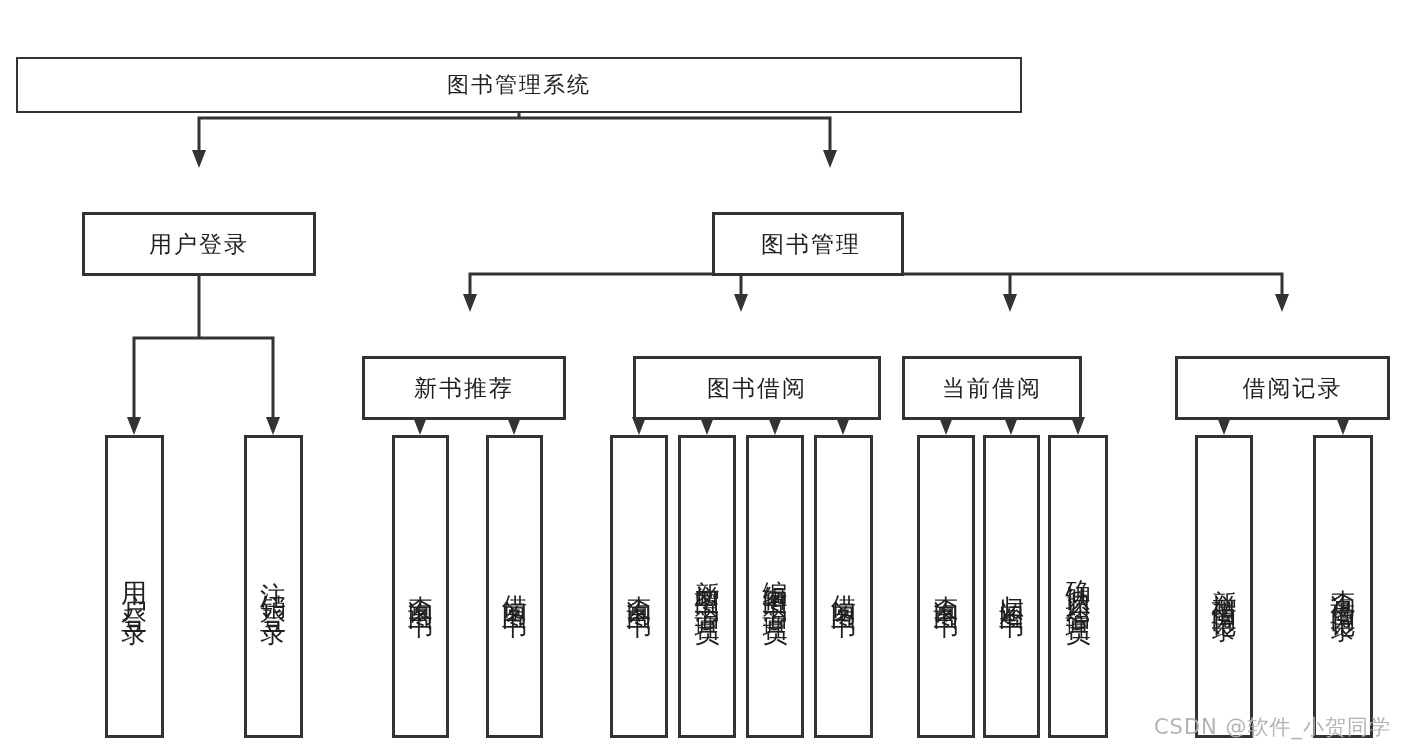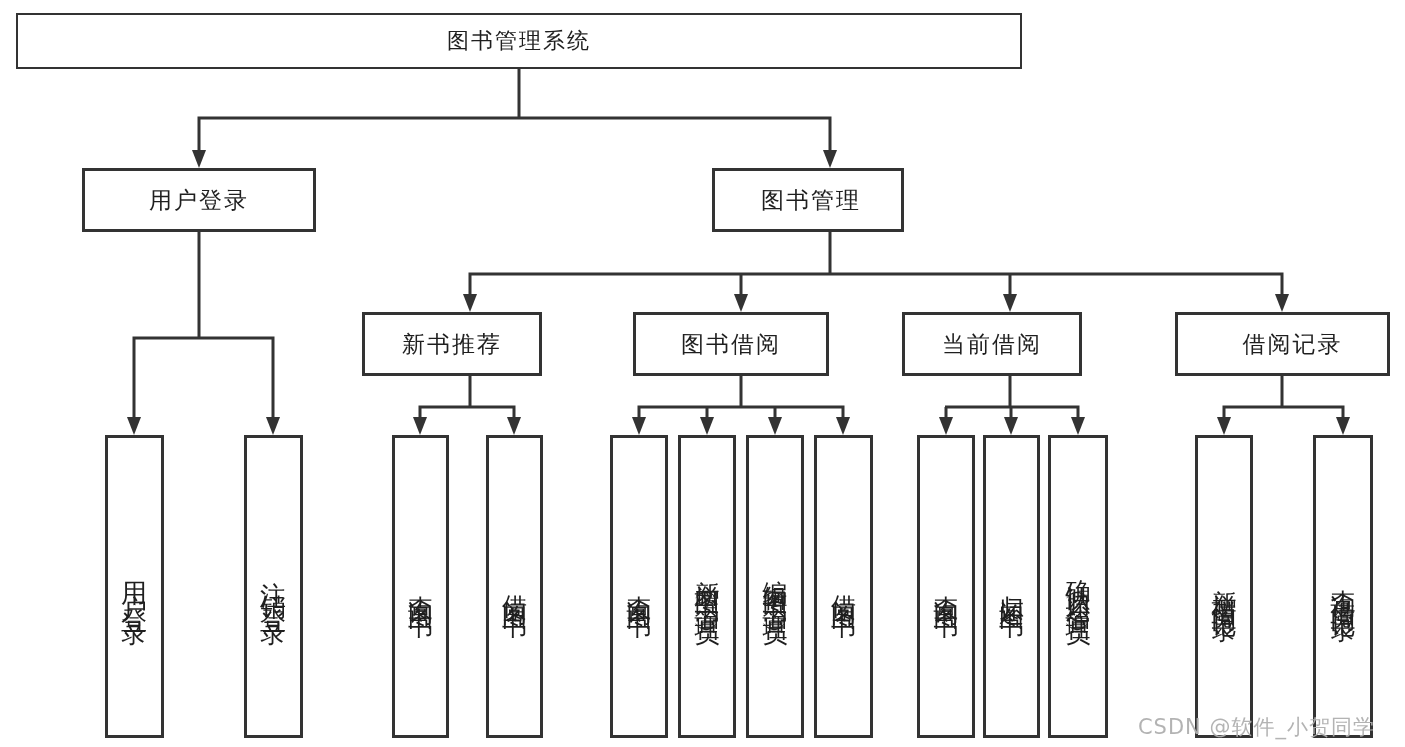--- a/index.html
+++ b/index.html
@@ -4,34 +4,34 @@
 <style>
   html,body{margin:0;padding:0;background:#fff;}
   .canvas{
     position:relative;width:1405px;height:747px;background:#ffffff;
     font-family:"DejaVu Sans",sans-serif;overflow:hidden;color:#1f1f1f;
   }
   .connectors{position:absolute;left:0;top:0;}
   .hbox{
     position:absolute;box-sizing:border-box;border:3px solid #333333;background:#ffffff;
     display:flex;align-items:center;justify-content:center;
-    font-size:23px;letter-spacing:2px;white-space:nowrap;
+    font-size:23px;letter-spacing:2px;white-space:nowrap;margin-top:44px;
   }
   .hbox.root{border-width:2px;font-size:22px;}
   .vbox{
     position:absolute;box-sizing:border-box;border:3px solid #333333;background:#ffffff;
     top:435px;height:303px;display:flex;align-items:center;justify-content:center;
   }
   .vbox span{
     writing-mode:vertical-lr;text-orientation:mixed;
     font-size:25px;line-height:1;letter-spacing:6px;white-space:nowrap;
   }
   .vbox.wide span{font-size:26px;letter-spacing:13px;}
   .watermark{
-    position:absolute;right:30px;bottom:6px;z-index:5;
+    position:absolute;right:14px;bottom:6px;z-index:5;
     font-size:21px;letter-spacing:1px;color:rgba(175,175,175,0.95);white-space:nowrap;
   }
 </style>
 </head>
 <body>
 
 <div class="canvas">
 
   <svg class="connectors" width="1405" height="747" viewBox="0 0 1405 747">
     <g stroke="#333333" stroke-width="3" fill="none">
@@ -71,22 +71,22 @@
       <polygon points="1217,417 1231,417 1224,435"></polygon>
       <polygon points="1336,417 1350,417 1343,435"></polygon>
     </g>
   </svg>
 
   <div class="hbox root" style="left:16px;top:13px;width:1006px;height:56px;">图书管理系统</div>
 
   <div class="hbox" style="left:82px;top:168px;width:234px;height:64px;">用户登录</div>
   <div class="hbox" style="left:712px;top:168px;width:192px;height:64px;padding-left:6px;">图书管理</div>
 
-  <div class="hbox" style="left:362px;top:312px;width:180px;height:64px;">新书推荐</div>
-  <div class="hbox" style="left:633px;top:312px;width:196px;height:64px;">图书借阅</div>
+  <div class="hbox" style="left:362px;top:312px;width:204px;height:64px;">新书推荐</div>
+  <div class="hbox" style="left:633px;top:312px;width:248px;height:64px;">图书借阅</div>
   <div class="hbox" style="left:902px;top:312px;width:180px;height:64px;">当前借阅</div>
   <div class="hbox" style="left:1175px;top:312px;width:215px;height:64px;padding-left:20px;">借阅记录</div>
 
   <div class="vbox wide" style="left:105px;width:59px;">
     <span>用户登录</span>
   </div>
   <div class="vbox wide" style="left:244px;width:59px;">
     <span>注销登录</span>
   </div>
 

